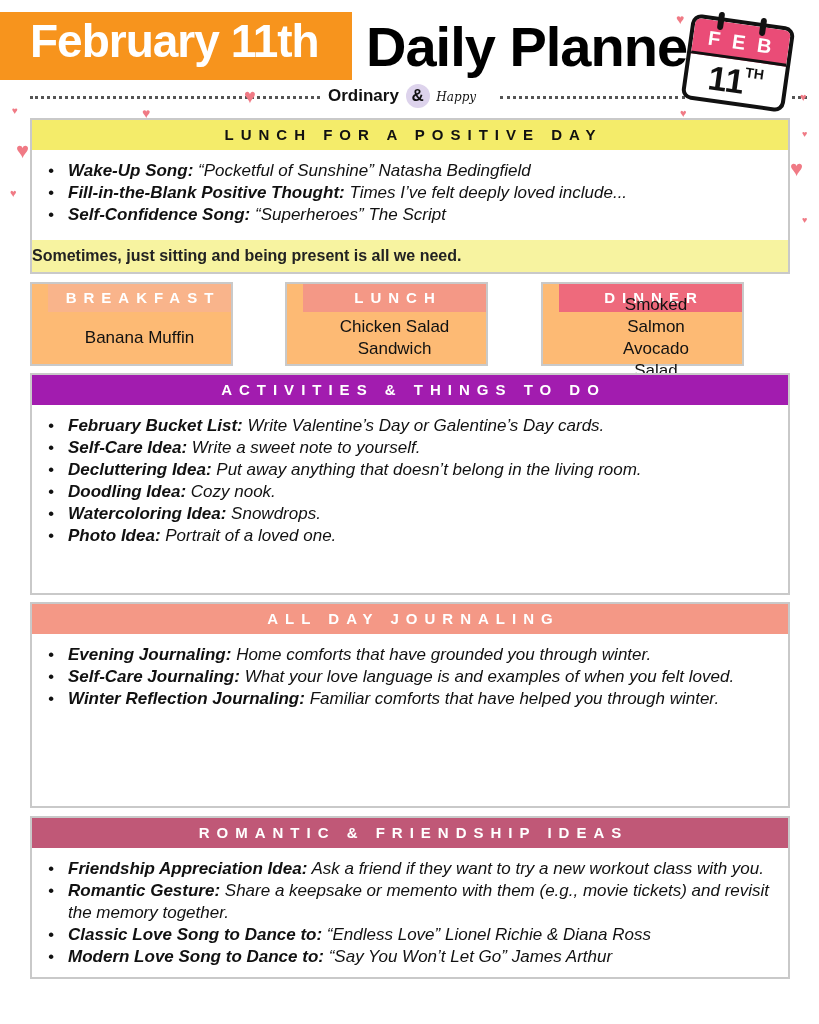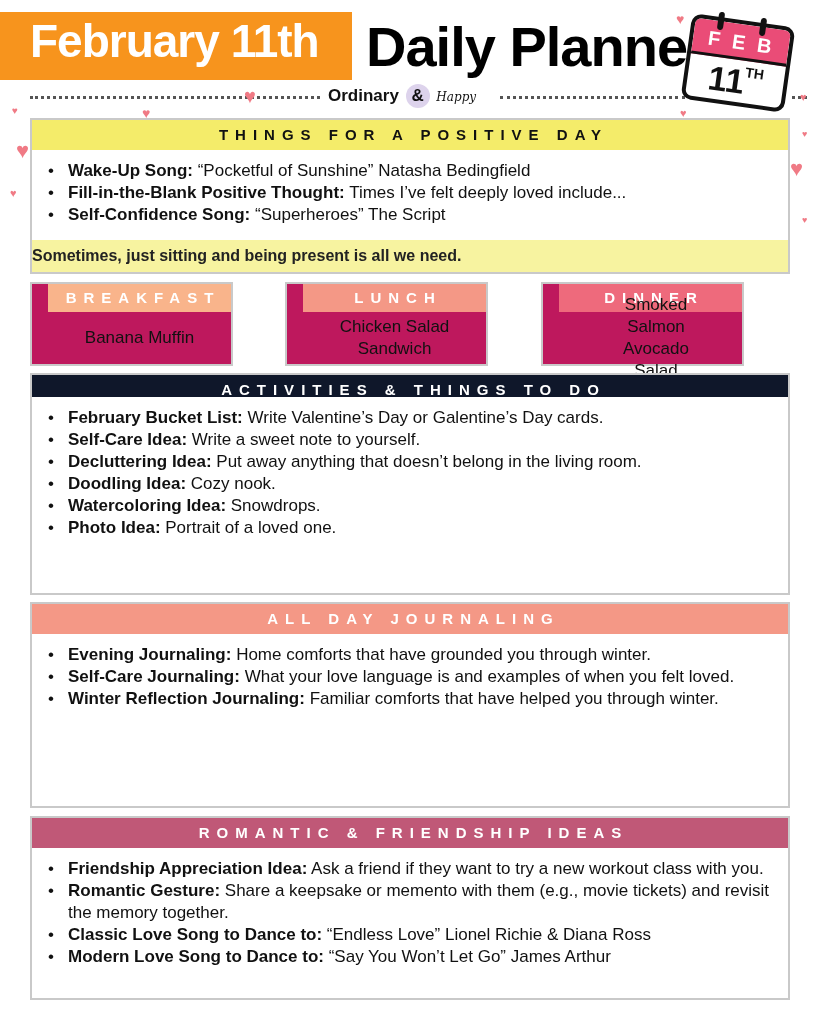--- a/index.html
+++ b/index.html
@@ -18,38 +18,38 @@
   .cal { position: absolute; left: 686px; top: 20px; width: 104px; height: 86px; transform: rotate(8deg); border: 4px solid #111; border-radius: 10px; background: #fff; overflow: hidden; }
   .cal-top { height: 36px; background: #ea4c77; color: #fff; font-weight: 700; font-size: 20px; letter-spacing: 12px; text-align: center; line-height: 36px; padding-left: 10px; border-bottom: 3px solid #111; }
   .cal-day { text-align: center; font-weight: 700; font-size: 34px; line-height: 42px; color: #111; }
   .cal-day sup { font-size: 14px; vertical-align: top; line-height: 22px; }
   .ring { position: absolute; top: 12px; width: 6px; height: 18px; border: 3px solid #111; border-radius: 3px; background: #fff; z-index: 3; transform: rotate(8deg); }
 
   .heart { position: absolute; color: #f07a85; font-size: 14px; line-height: 1; }
 
   .box { position: absolute; left: 30px; width: 760px; border: 2px solid #c9c9c9; background: #fff; }
   .box-head { text-align: center; font-weight: 700; font-size: 15px; letter-spacing: 7px; color: #fff; padding-left: 7px; }
-  .box ul { list-style: none; padding: 10px 14px 6px 16px; }
+  .box ul { list-style: none; padding: 10px 14px 6px 16px; font-style: italic; }
   .box li { position: relative; padding-left: 20px; font-size: 17px; line-height: 22px; color: #111; }
   .box li::before { content: "\2022"; position: absolute; left: 0; top: 0; font-size: 17px; }
   .box li b { font-weight: 700; }
 
   .b-ideas { top: 118px; height: 156px; }
   .b-ideas .box-head { background: #f4ec6a; color: #111; height: 30px; line-height: 30px; }
   .ideas-foot { position: absolute; left: 0; right: 0; bottom: 0; height: 32px; background: #f7f3a0; font-size: 16px; font-weight: 700; line-height: 32px; color: #222; }
 
-  .meal { position: absolute; top: 282px; width: 203px; height: 84px; border: 2px solid #c9c9c9; background: #be185d; padding-left: 16px; }
+  .meal { position: absolute; top: 282px; width: 203px; height: 84px; border: 2px solid #c9c9c9; background: #fdba74; padding-left: 16px; }
   .meal-head { height: 28px; line-height: 28px; text-align: center; color: #fff; font-weight: 700; font-size: 15px; letter-spacing: 7px; padding-left: 7px; }
   .meal-body { height: 52px; display: flex; align-items: center; justify-content: center; text-align: center; font-size: 17px; line-height: 22px; color: #111; padding: 0 6px; }
 
   .b-act { top: 373px; height: 222px; }
-  .b-act .box-head { background: #0f172a; height: 22px; line-height: 30px; }
+  .b-act .box-head { background: #a21caf; height: 30px; line-height: 30px; }
   .b-jour { top: 602px; height: 206px; }
   .b-jour .box-head { background: #f49886; height: 30px; line-height: 30px; }
-  .b-rom { top: 816px; height: 184px; }
+  .b-rom { top: 816px; height: 163px; }
   .b-rom .box-head { background: #c05877; height: 30px; line-height: 30px; }
 </style>
 </head>
 <body>
 
 <div class="title-bar"></div>
 <div class="title-date">February 11th</div>
 <div class="title-main">Daily Planner</div>
 
 <div class="dots" style="left:30px; width:290px;"></div>
@@ -75,21 +75,21 @@
 <span class="heart" style="left:16px; top:140px; font-size:22px;">♥</span>
 <span class="heart" style="left:10px; top:188px; font-size:11px;">♥</span>
 <span class="heart" style="left:676px; top:12px; font-size:14px;">♥</span>
 <span class="heart" style="left:680px; top:108px; font-size:11px;">♥</span>
 <span class="heart" style="left:800px; top:92px; font-size:11px;">♥</span>
 <span class="heart" style="left:802px; top:130px; font-size:9px;">♥</span>
 <span class="heart" style="left:790px; top:158px; font-size:22px;">♥</span>
 <span class="heart" style="left:802px; top:216px; font-size:9px;">♥</span>
 
 <div class="box b-ideas">
-  <div class="box-head">THINGS FOR A POSITIVE DAY</div>
+  <div class="box-head">LUNCH FOR A POSITIVE DAY</div>
   <ul>
     <li><b>Wake-Up Song:</b><span> “Pocketful of Sunshine” Natasha Bedingfield</span></li>
     <li><b>Fill-in-the-Blank Positive Thought:</b><span> Times I’ve felt deeply loved include...</span></li>
     <li><b>Self-Confidence Song:</b><span> “Superheroes” The Script</span></li>
   </ul>
   <div class="ideas-foot">Sometimes, just sitting and being present is all we need.</div>
 </div>
 
 <div class="meal" style="left:30px;">
   <div class="meal-head" style="background:#f9b48b;">BREAKFAST</div>

